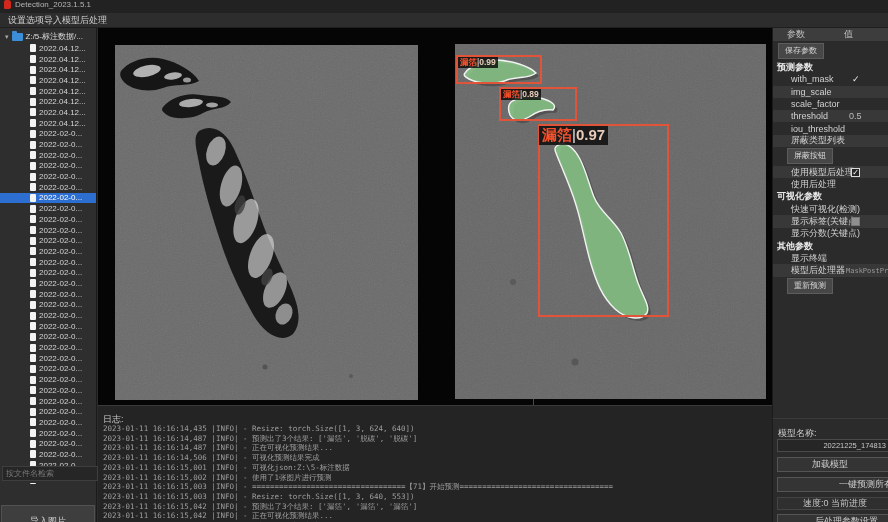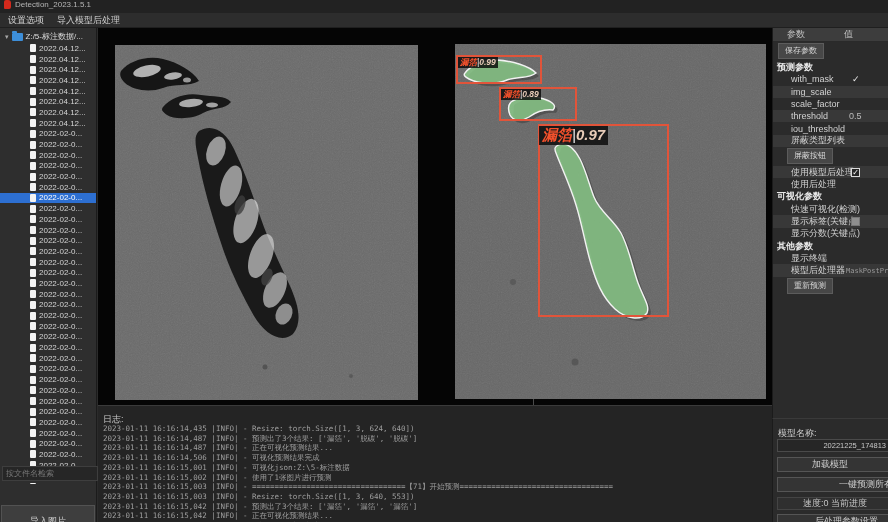--- a/index.html
+++ b/index.html
@@ -4,21 +4,21 @@
 <style>
   html,body{margin:0;padding:0;background:#1a1a1a;}
   #app{position:relative;width:888px;height:522px;background:#2b2b2b;overflow:hidden;
        font-family:"Liberation Sans",sans-serif;color:#ccc;-webkit-font-smoothing:antialiased;}
   
   .titlebar{position:absolute;left:0;top:0;width:888px;height:13px;background:#222;
             display:flex;align-items:flex-start;gap:4px;padding-left:4px;box-sizing:border-box;}
   .app-icon{width:7px;height:9px;background:#d3291c;border-radius:2px 3px 2px 1px;flex:none;}
   .title-text{font-size:8px;color:#b5b5b5;white-space:nowrap;}
   .menubar{position:absolute;left:0;top:13px;width:888px;height:15px;background:#2d2d2d;
-           border-bottom:1px solid #1f1f1f;display:flex;align-items:center;gap:13px;
+           border-bottom:1px solid #1f1f1f;display:flex;align-items:center;
            padding-left:8px;box-sizing:border-box;}
   .menu-item{font-size:9px;color:#cfcfcf;white-space:nowrap;cursor:default;}
   
   .sidebar{position:absolute;left:0;top:28px;width:97px;height:494px;background:#2e2e2e;
            border-right:1px solid #1b1b1b;box-sizing:border-box;}
   .tree{position:absolute;left:0;top:2px;width:96px;height:454px;overflow:hidden;}
   .tree-root{height:13px;display:flex;align-items:center;gap:3px;padding-left:5px;white-space:nowrap;}
   .tw-arrow{color:#a8a8a8;font-size:7px;line-height:7px;flex:none;}
   .folder-icon{width:11px;height:8px;background:#3d8ed8;border-radius:1px;position:relative;flex:none;}
   .folder-icon:before{content:"";position:absolute;left:0;top:-2px;width:5px;height:2px;background:#3d8ed8;border-radius:1px 1px 0 0;}
@@ -28,21 +28,21 @@
   .tree-item.selected{background:#2d6fd1;color:#fff;}
   .file-icon{width:6px;height:8px;background:#f3f3f3;border-radius:1px;flex:none;}
   .search-input{position:absolute;left:2px;top:438px;width:88px;height:13px;background:#262626;
                 border:1px solid #3e3e3e;color:#cfcfcf;font-size:8px;padding:0 3px;
                 font-family:"Liberation Sans",sans-serif;}
   .search-input::placeholder{color:#787878;}
   .import-btn{position:absolute;left:1px;top:477px;width:94px;height:32px;background:#3e3e3e;
               border:1px solid #525252;color:#cccccc;font-size:9px;font-family:"Liberation Sans",sans-serif;}
   
   .canvas{position:absolute;left:98px;top:28px;width:674px;height:377px;background:#050505;}
-  .img-panel{position:absolute;overflow:hidden;font-style:italic;}
+  .img-panel{position:absolute;overflow:hidden;}
   .img-left{left:17px;top:17px;width:303px;height:355px;}
   .img-right{left:357px;top:16px;width:311px;height:355px;}
   .img-panel svg{position:absolute;left:0;top:0;}
   .vdivider{position:absolute;left:435px;top:32px;width:1px;height:375px;background:#4a4a4a;}
   .vdivider-nub{position:absolute;left:429px;top:405px;width:13px;height:7px;background:#cbcbcb;border-radius:1px;}
   
   .det-box{position:absolute;border:2px solid #e1543a;box-sizing:border-box;}
   .det-label{position:absolute;background:rgba(8,8,8,0.82);padding:0 2px;white-space:nowrap;
              font-weight:bold;line-height:1.25;}
   .det-label .nm{color:#f4512c;}

